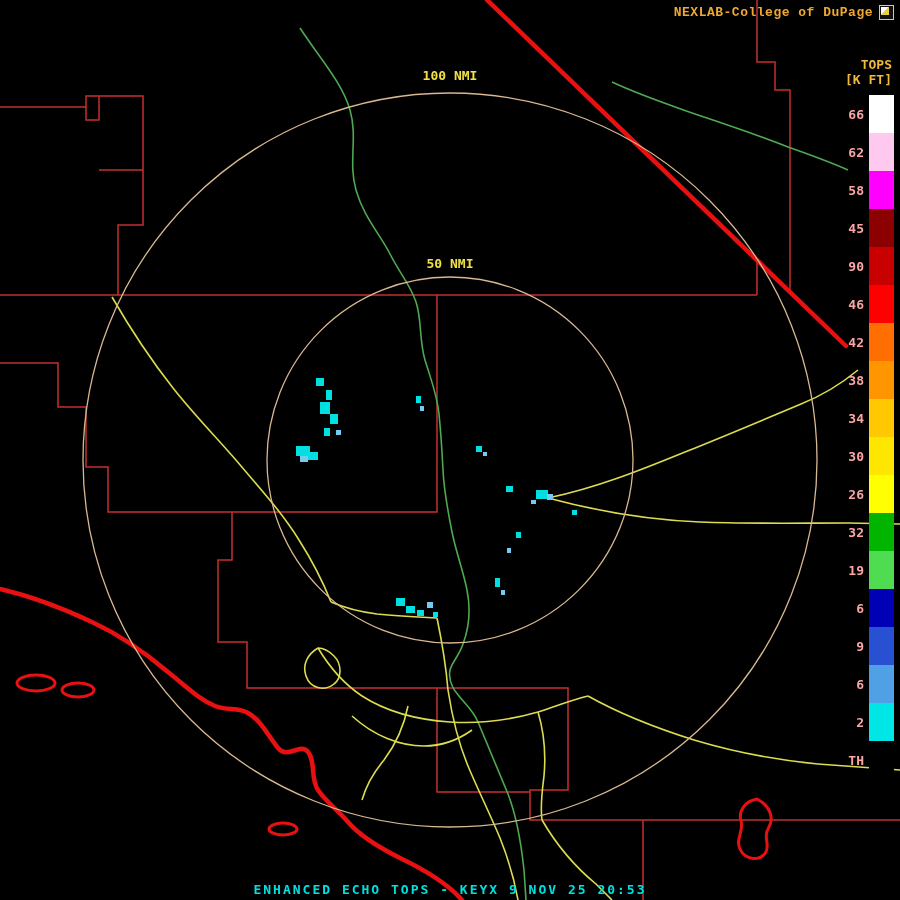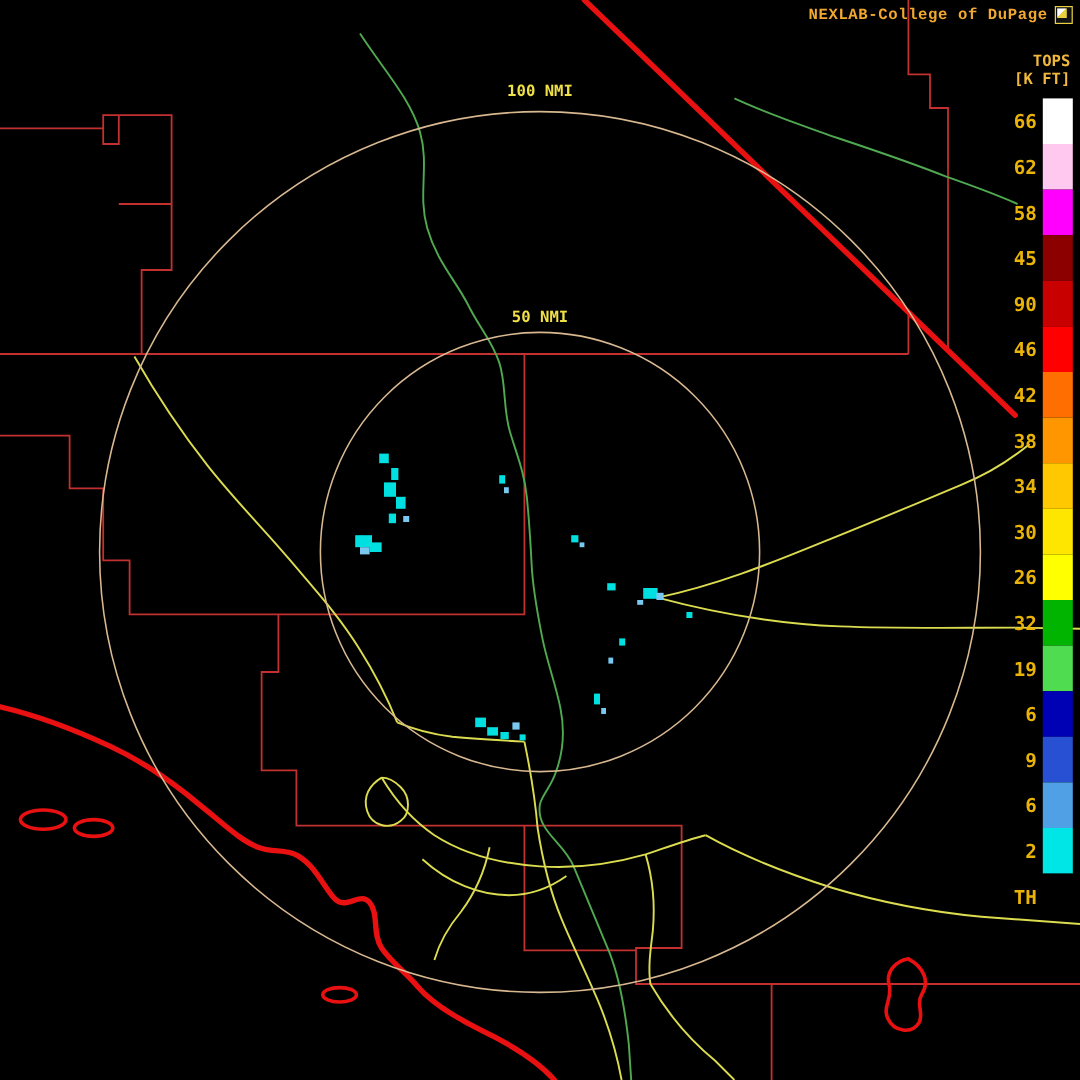--- a/index.html
+++ b/index.html
@@ -8,26 +8,26 @@
   #map-svg{position:absolute;left:0;top:0;}
 
   
   #header{position:absolute;top:5px;right:6px;display:flex;align-items:center;gap:6px;z-index:5;}
   #brand{color:#F0A830;font-size:13px;font-weight:bold;letter-spacing:0.5px;font-family:Liberation Mono, monospace;}
   #cod-logo{width:13px;height:13px;border:1.5px solid #E8D040;position:relative;background:#111;}
   #cod-logo:after{content:"";position:absolute;left:1px;top:1px;width:8px;height:8px;
         background:linear-gradient(135deg,#fff 0 45%,#E8D040 45% 100%);}
 
   
-  #legend{position:absolute;top:44px;right:6px;width:62px;z-index:5;}
+  #legend{position:absolute;top:57px;right:6px;width:62px;z-index:5;}
   #legend-title,#legend-units{color:#F0B83C;font-size:13px;font-weight:bold;text-align:right;
         line-height:15px;padding-right:2px;}
   #legend-cells{margin-top:8px;}
   .legend-row{display:flex;align-items:center;justify-content:flex-end;height:38px;}
-  .legend-label{color:#eab308;font-size:16px;font-weight:bold;width:32px;text-align:right;
+  .legend-label{color:#fca5a5;font-size:13px;font-weight:bold;width:32px;text-align:right;
         padding-right:5px;}
   .legend-swatch{width:25px;height:38px;}
 
   
   #caption{position:absolute;bottom:3px;left:0;width:100%;text-align:center;color:#00E0E0;
         font-size:13px;font-weight:bold;letter-spacing:2px;z-index:5;}
 </style>
 </head>
 <body>
 
@@ -206,14 +206,15 @@
           <span class="legend-label">2</span>
           <div class="legend-swatch" style="background: rgb(0, 230, 230);"></div>
         </div>
         <div class="legend-row">
           <span class="legend-label">TH</span>
           <div class="legend-swatch" style="background: rgb(0, 0, 0);"></div>
         </div>
       </div>
   </div>
 
+  <div id="caption">ENHANCED ECHO TOPS - KEYX 9 NOV 25 20:53</div>
 
 </div>
 
 </body></html>

